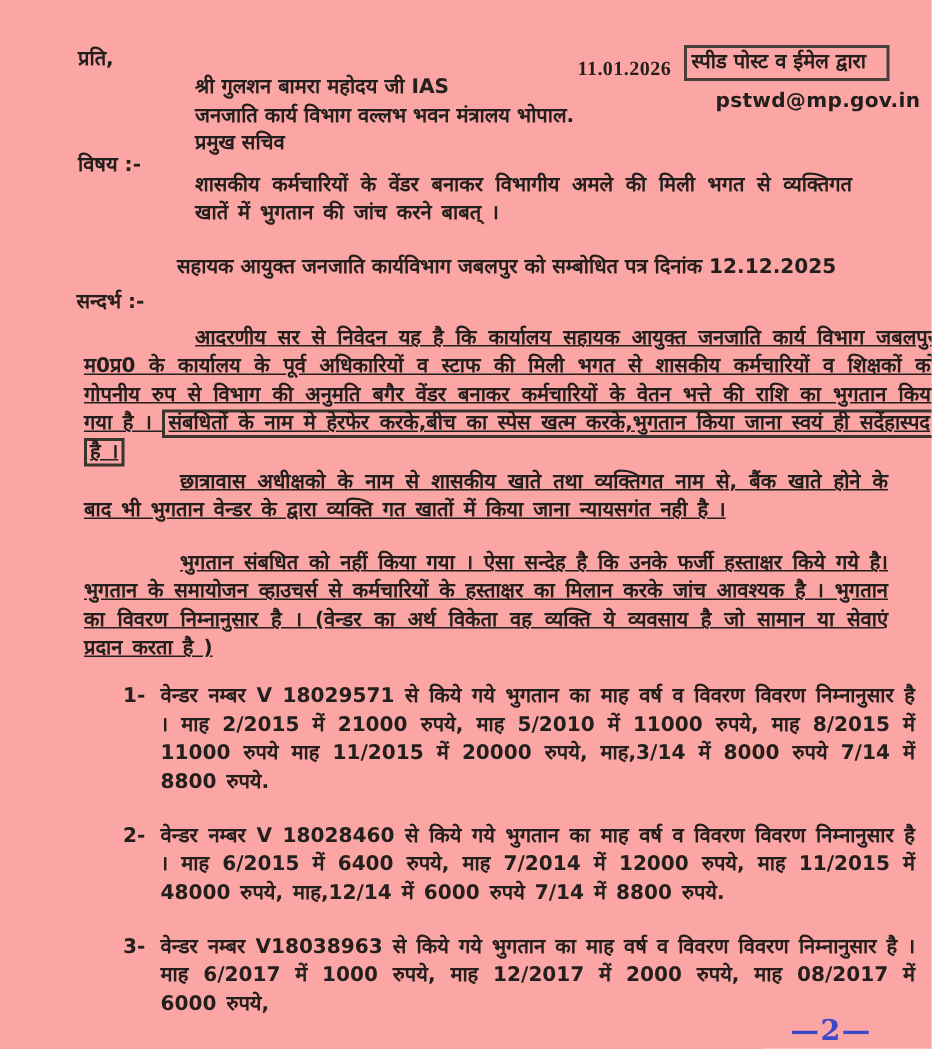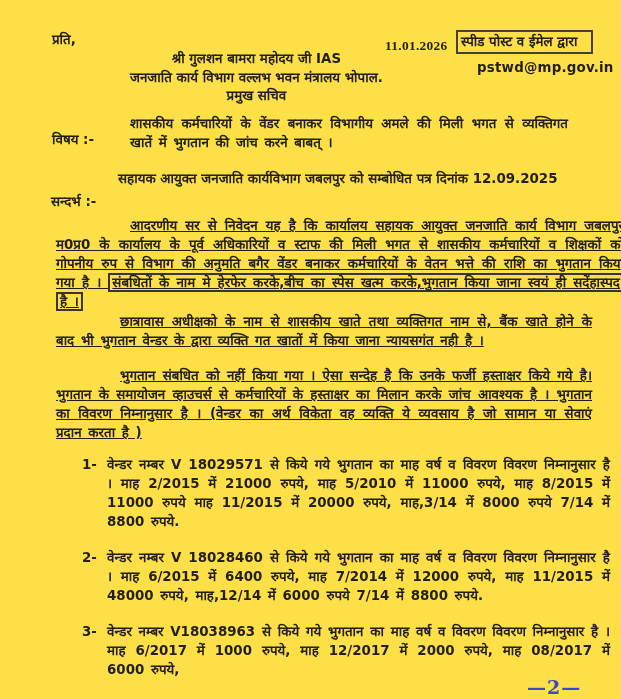--- a/index.html
+++ b/index.html
@@ -1,40 +1,40 @@
 <!DOCTYPE html>
 <html><head>
 <meta charset="utf-8">
 <style>
   html,body{margin:0;padding:0;}
   .page{
     position:relative;
     width:621px;height:699px;
-    background:#fde047;
+    background:#fca5a5;
     font-family:"DejaVu Sans","Liberation Sans",sans-serif;
     font-weight:bold;
     color:#221f1c;
     font-size:13.4px;
     line-height:19px;
     overflow:hidden;
   }
   .abs{position:absolute;}
   .just{text-align:justify;word-spacing:2px;}
   p{margin:16px;text-decoration:underline;}
   .salutation{left:52px;top:30px;}
   .date{left:385px;top:36px;letter-spacing:.3px;font-family:Liberation Serif, serif;}
   .stamp{
     left:456px;top:30px;
     border:2px solid #45403a;
     padding:0 14px 1px 3px;
     white-space:nowrap;
   }
   .email{left:477px;top:58px;letter-spacing:.2px;}
-  .addressee{left:130px;top:50px;line-height:18.5px;text-align:center;}
-  .subject-label{left:52px;top:130px;}
+  .addressee{left:130px;top:50px;line-height:18.5px;}
+  .subject-label{left:52px;top:101px;}
   .subject-text{left:130px;top:114px;width:438px;}
   .reference-label{left:51px;top:169px;margin-top:23px;}
   .reference-text{left:118px;top:169px;width:492px;}
   .para1{left:40px;top:200px;width:568px;text-indent:74px;}
   .boxed{
     border:2px solid #39352f;
     padding:0 2px;
     -webkit-box-decoration-break:clone;
     box-decoration-break:clone;
   }
@@ -71,21 +71,21 @@
   <div class="abs addressee">
     <div>श्री गुलशन बामरा महोदय जी IAS</div>
     <div>जनजाति कार्य विभाग वल्लभ भवन मंत्रालय भोपाल.</div>
     <div>प्रमुख सचिव</div>
   </div>
 
   <div class="abs subject-label">विषय :-</div>
   <div class="abs subject-text just">शासकीय कर्मचारियों के वेंडर बनाकर विभागीय अमले की मिली भगत से व्यक्तिगत खातें में भुगतान की जांच करने बाबत् ।</div>
 
   <div class="abs reference-label">सन्दर्भ :-</div>
-  <div class="abs reference-text">सहायक आयुक्त जनजाति कार्यविभाग जबलपुर को सम्बोधित पत्र दिनांक 12.09.2025</div>
+  <div class="abs reference-text">सहायक आयुक्त जनजाति कार्यविभाग जबलपुर को सम्बोधित पत्र दिनांक 12.12.2025</div>
 
   <p class="abs para1 just"><span>आदरणीय सर से निवेदन यह है कि कार्यालय सहायक आयुक्त जनजाति कार्य विभाग जबलपुर म0प्र0 के कार्यालय के पूर्व अधिकारियों व स्टाफ की मिली भगत से शासकीय कर्मचारियों व शिक्षकों को गोपनीय रुप से विभाग की अनुमति बगैर वेंडर बनाकर कर्मचारियों के वेतन भत्ते की राशि का भुगतान किया गया है । </span><span class="boxed">संबधितों के नाम मे हेरफेर करके,बीच का स्पेस खत्म करके,भुगतान किया जाना स्वयं ही सदेंहास्पद है ।</span></p>
 
   <div class="abs body-block">
     <p class="p3 just">छात्रावास अधीक्षको के नाम से शासकीय खाते तथा व्यक्तिगत नाम से, बैंक खाते होने के बाद भी भुगतान वेन्डर के द्वारा व्यक्ति गत खातों में किया जाना न्यायसगंत नही है ।</p>
     <p class="p4 just">भुगतान संबधित को नहीं किया गया । ऐसा सन्देह है कि उनके फर्जी हस्ताक्षर किये गये है। भुगतान के समायोजन व्हाउचर्स से कर्मचारियों के हस्ताक्षर का मिलान करके जांच आवश्यक है । भुगतान का विवरण निम्नानुसार है । (वेन्डर का अर्थ विकेता वह व्यक्ति ये व्यवसाय है जो सामान या सेवाएं प्रदान करता है )</p>
   </div>
 
   <div class="abs vendor-list">
     <div class="vendor-item">

